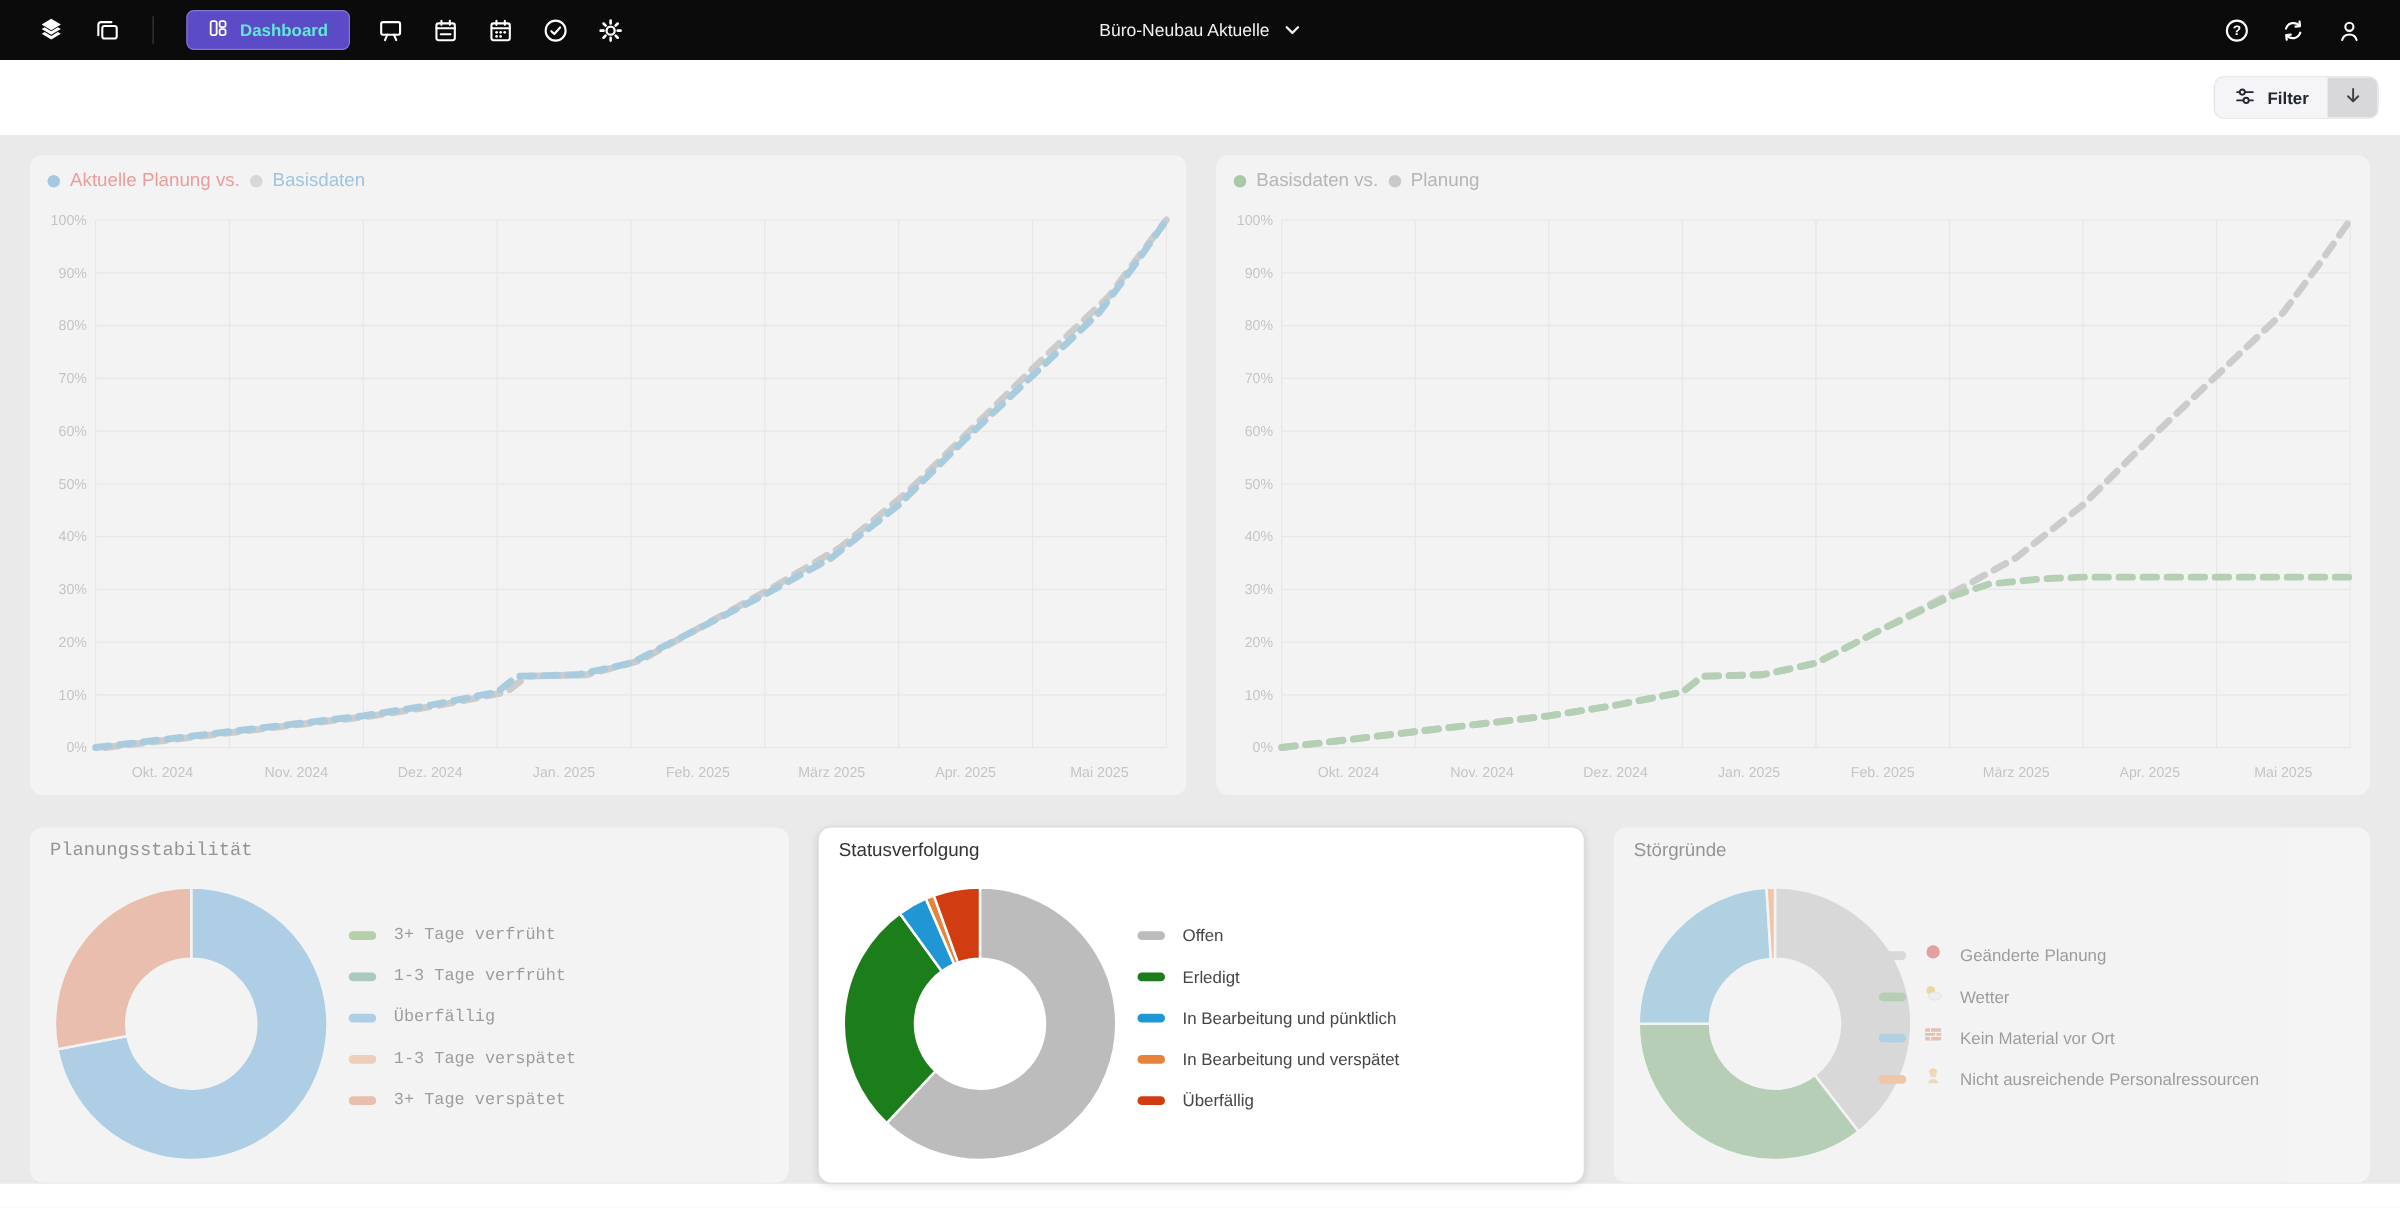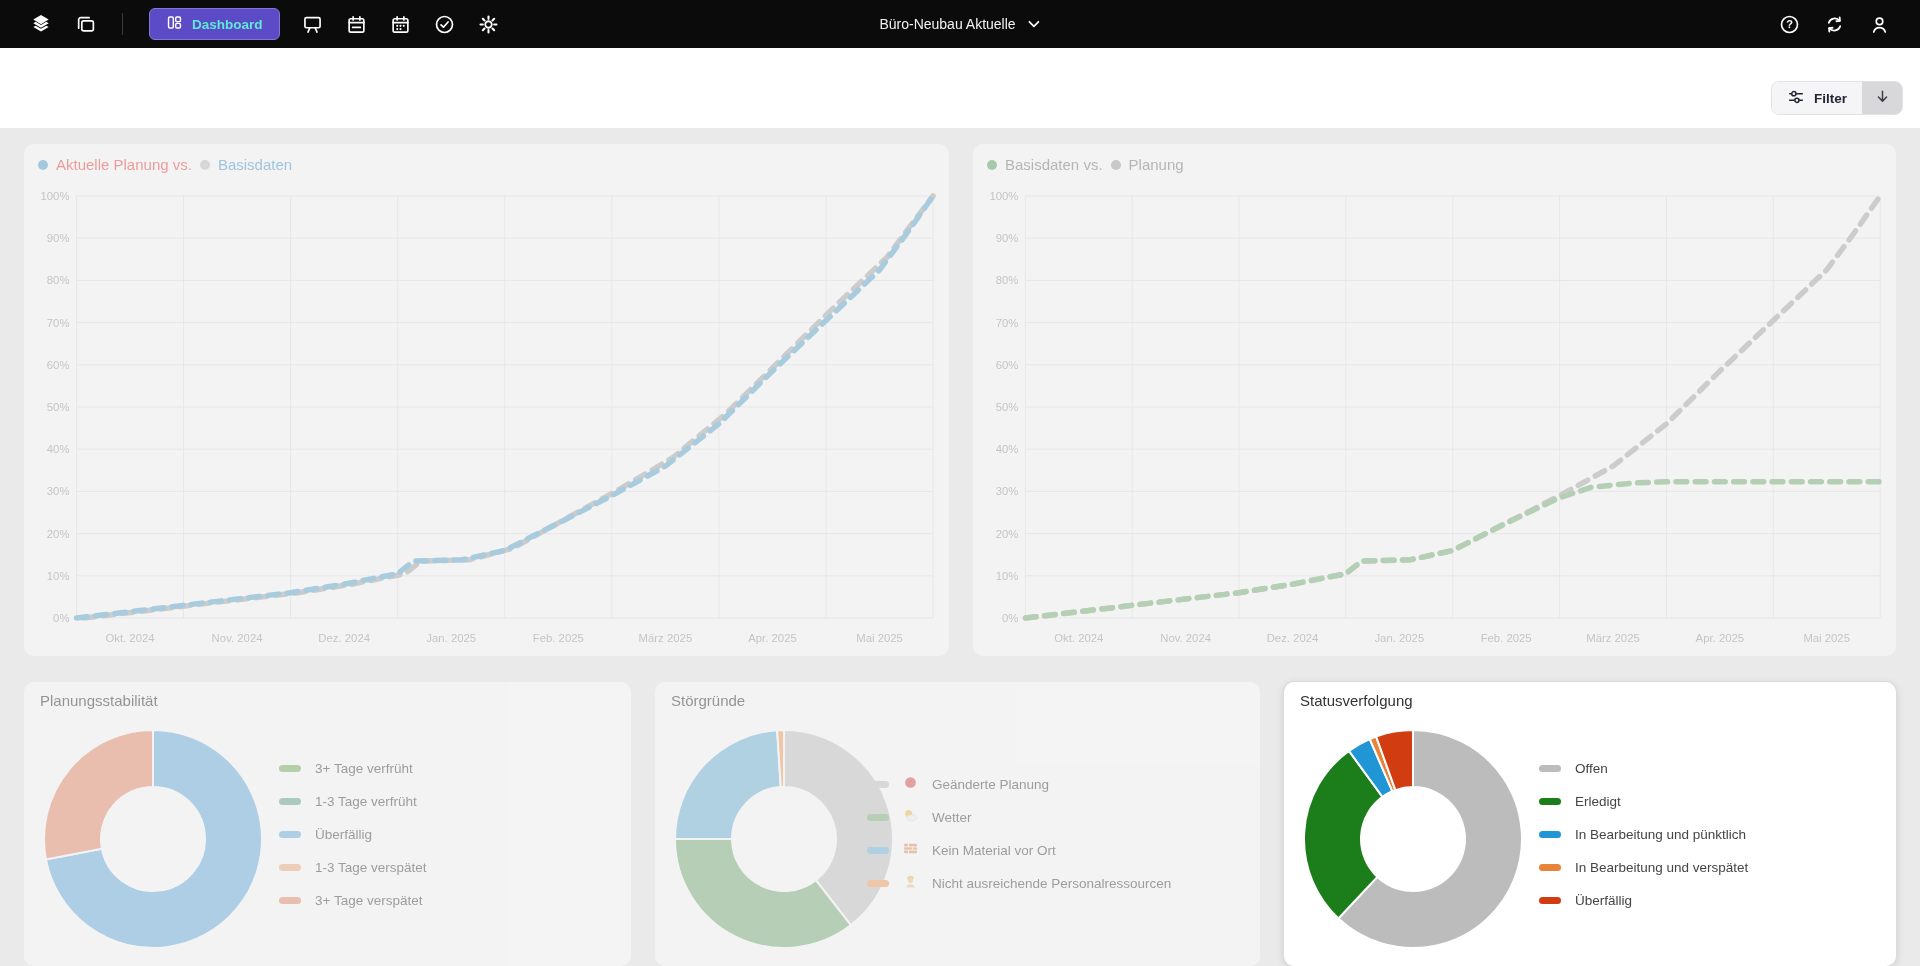--- a/index.html
+++ b/index.html
@@ -14,38 +14,38 @@
   .nav-divider { width:1px; height:22px; background:#3a3a3a; margin:0 10px; }
   .dash-btn { display:flex; align-items:center; gap:9px; height:32px; padding:0 16px; margin:0 6px;
               background:#5b4bc7; border:1px solid #8577d6; border-radius:6px; color:#5eead4;
               font-size:13.5px; font-weight:700; cursor:pointer; font-family:inherit; }
   .project-sel { position:absolute; left:50%; top:50%; transform:translate(-50%,-50%);
                  display:flex; align-items:center; gap:12px; background:none; border:none;
                  color:#f2f2f2; font-size:14px; cursor:pointer; font-family:inherit; }
   .nav-right { margin-left:auto; display:flex; align-items:center; gap:11px; }
 
   
-  .toolbar { height:60px; background:#fff; display:flex; align-items:center; justify-content:flex-end; padding:14px 17px;margin-top:20px; }
+  .toolbar { height:60px; background:#fff; display:flex; align-items:center; justify-content:flex-end; padding:14px 17px; }
   .filter-split { display:flex; height:34px; border:1px solid #e2e2e6; border-radius:8px; overflow:hidden; }
   .filter-btn { display:flex; align-items:center; gap:9px; padding:0 15px; background:#f5f5f7; border:none;
                 font-size:13.5px; font-weight:700; color:#222733; cursor:pointer; font-family:inherit; }
   .filter-exp { width:40px; display:flex; align-items:center; justify-content:center; background:#d8d8db;
                 border:none; cursor:pointer; }
 
   
   .content { background:#eaeaea; padding:16px 24px 0; height:839px; }
   .row { display:flex; gap:24px; }
   .row-charts { height:512px; margin-bottom:26px; }
   .row-donuts { height:284px; }
   .panel { background:#fff; border-radius:10px; position:relative; }
   .panel.dimmed { opacity:0.47; }
   .panel.active { box-shadow:0 0 0 1px #dcdcdc, 0 2px 8px rgba(0,0,0,.14); }
   .p-chart1 { flex:0 0 925px; }
   .p-chart2 { flex:1; }
-  .p-donut1 { flex:0 0 607px; }
+  .p-donut1 { flex:0 0 607px;font-family:Liberation Mono, monospace; }
   .p-donut2 { flex:0 0 612px; }
   .p-donut3 { flex:1; }
 
   
   .chead { position:absolute; left:14px; top:12px; display:flex; align-items:center; gap:8px; font-size:15px; }
   .cdot { width:10px; height:10px; border-radius:50%; display:inline-block; }
   .chart-wrap { position:absolute; left:8px; right:8px; top:34px; bottom:0; }
   .chart-wrap svg { width:100%; height:100%; }
   .grid { stroke:#e4e4e4; stroke-width:1; }
   .tick { fill:#9a9a9a; font-size:11.5px; font-family:"Liberation Sans",sans-serif; }
@@ -340,64 +340,20 @@
             <span class="sw" style="background:#f2b086"></span>
             <span class="ltext">1-3 Tage verspätet</span>
           </div>
           <div class="lrow">
             <span class="sw" style="background:#e88e6c"></span>
             <span class="ltext">3+ Tage verspätet</span>
           </div>
         </div>
     </section>
 
-    <section class="panel dimmed p-donut3">
-      <h2 class="ptitle">Störgründe</h2>
-      <svg class="donut" id="dn4" viewBox="0 0 222 222">
-          <path d="M 111.00 2.00 A 109 109 0 0 1 177.81 197.13 L 142.87 152.09 A 52 52 0 0 0 111.00 59.00 Z" fill="#c6c6c6" stroke="#fff" stroke-width="2"></path>
-          <path d="M 177.81 197.13 A 109 109 0 0 1 2.00 111.00 L 59.00 111.00 A 52 52 0 0 0 142.87 152.09 Z" fill="#7ab07a" stroke="#fff" stroke-width="2"></path>
-          <path d="M 2.00 111.00 A 109 109 0 0 1 104.16 2.22 L 107.73 59.10 A 52 52 0 0 0 59.00 111.00 Z" fill="#70b6da" stroke="#fff" stroke-width="2"></path>
-          <path d="M 104.16 2.22 A 109 109 0 0 1 111.00 2.00 L 111.00 59.00 A 52 52 0 0 0 107.73 59.10 Z" fill="#f69e5e" stroke="#fff" stroke-width="2"></path>
-        </svg>
-      <div class="legend icons" id="lg4">
-          <div class="lrow">
-            <span class="sw" style="background:#c6c6c6"></span>
-            <span><svg class="micon" viewBox="0 0 14 14">
-                <circle cx="7" cy="7" r="5" fill="#da4f4f"></circle>
-              </svg></span>
-            <span class="ltext">Geänderte Planung</span>
-          </div>
-          <div class="lrow">
-            <span class="sw" style="background:#7ab07a"></span>
-            <span><svg class="micon" viewBox="0 0 14 14">
-                <circle cx="5.3" cy="5.2" r="3.3" fill="#f2c14e"></circle>
-                <ellipse cx="8.3" cy="9.2" rx="4.7" ry="3" fill="#f3f3f3" stroke="#d4d4d4" stroke-width="0.6"></ellipse>
-              </svg></span>
-            <span class="ltext">Wetter</span>
-          </div>
-          <div class="lrow">
-            <span class="sw" style="background:#70b6da"></span>
-            <span><svg class="micon" viewBox="0 0 14 14">
-                <rect x="1" y="2.5" width="12" height="9" rx="1" fill="#e2906a"></rect>
-                <path d="M1 5.5h12M1 8.5h12M5 2.5v3M9 5.5v3M5 8.5v3" stroke="#fff" stroke-width="0.9" fill="none"></path>
-              </svg></span>
-            <span class="ltext">Kein Material vor Ort</span>
-          </div>
-          <div class="lrow">
-            <span class="sw" style="background:#f69e5e"></span>
-            <span><svg class="micon" viewBox="0 0 14 14">
-                <path d="M3.9 4.8a3.1 3.1 0 0 1 6.2 0Z" fill="#f2c14e"></path>
-                <circle cx="7" cy="6" r="2.4" fill="#edc98e"></circle>
-                <path d="M3.2 12.6a3.9 3.9 0 0 1 7.6 0Z" fill="#edc98e"></path>
-              </svg></span>
-            <span class="ltext">Nicht ausreichende Personalressourcen</span>
-          </div>
-        </div>
-    </section>
-
     <section class="panel active p-donut2">
       <h2 class="ptitle">Statusverfolgung</h2>
       <svg class="donut" id="dn3" viewBox="0 0 222 222">
           <path d="M 111.00 2.00 A 109 109 0 1 1 36.38 190.46 L 75.40 148.91 A 52 52 0 1 0 111.00 59.00 Z" fill="#bcbcbc" stroke="#fff" stroke-width="2"></path>
           <path d="M 36.38 190.46 A 109 109 0 0 1 46.93 22.82 L 80.44 68.93 A 52 52 0 0 0 75.40 148.91 Z" fill="#1b7e1b" stroke="#fff" stroke-width="2"></path>
           <path d="M 46.93 22.82 A 109 109 0 0 1 67.71 10.96 L 90.35 63.28 A 52 52 0 0 0 80.44 68.93 Z" fill="#2097d4" stroke="#fff" stroke-width="2"></path>
           <path d="M 67.71 10.96 A 109 109 0 0 1 74.08 8.44 L 93.39 62.07 A 52 52 0 0 0 90.35 63.28 Z" fill="#e8833a" stroke="#fff" stroke-width="2"></path>
           <path d="M 74.08 8.44 A 109 109 0 0 1 111.00 2.00 L 111.00 59.00 A 52 52 0 0 0 93.39 62.07 Z" fill="#d13c10" stroke="#fff" stroke-width="2"></path>
         </svg>
       <div class="legend std" id="lg3">
@@ -416,15 +372,59 @@
           <div class="lrow">
             <span class="sw" style="background:#e8833a"></span>
             <span class="ltext">In Bearbeitung und verspätet</span>
           </div>
           <div class="lrow">
             <span class="sw" style="background:#d13c10"></span>
             <span class="ltext">Überfällig</span>
           </div>
         </div>
     </section>
+
+    <section class="panel dimmed p-donut3">
+      <h2 class="ptitle">Störgründe</h2>
+      <svg class="donut" id="dn4" viewBox="0 0 222 222">
+          <path d="M 111.00 2.00 A 109 109 0 0 1 177.81 197.13 L 142.87 152.09 A 52 52 0 0 0 111.00 59.00 Z" fill="#c6c6c6" stroke="#fff" stroke-width="2"></path>
+          <path d="M 177.81 197.13 A 109 109 0 0 1 2.00 111.00 L 59.00 111.00 A 52 52 0 0 0 142.87 152.09 Z" fill="#7ab07a" stroke="#fff" stroke-width="2"></path>
+          <path d="M 2.00 111.00 A 109 109 0 0 1 104.16 2.22 L 107.73 59.10 A 52 52 0 0 0 59.00 111.00 Z" fill="#70b6da" stroke="#fff" stroke-width="2"></path>
+          <path d="M 104.16 2.22 A 109 109 0 0 1 111.00 2.00 L 111.00 59.00 A 52 52 0 0 0 107.73 59.10 Z" fill="#f69e5e" stroke="#fff" stroke-width="2"></path>
+        </svg>
+      <div class="legend icons" id="lg4">
+          <div class="lrow">
+            <span class="sw" style="background:#c6c6c6"></span>
+            <span><svg class="micon" viewBox="0 0 14 14">
+                <circle cx="7" cy="7" r="5" fill="#da4f4f"></circle>
+              </svg></span>
+            <span class="ltext">Geänderte Planung</span>
+          </div>
+          <div class="lrow">
+            <span class="sw" style="background:#7ab07a"></span>
+            <span><svg class="micon" viewBox="0 0 14 14">
+                <circle cx="5.3" cy="5.2" r="3.3" fill="#f2c14e"></circle>
+                <ellipse cx="8.3" cy="9.2" rx="4.7" ry="3" fill="#f3f3f3" stroke="#d4d4d4" stroke-width="0.6"></ellipse>
+              </svg></span>
+            <span class="ltext">Wetter</span>
+          </div>
+          <div class="lrow">
+            <span class="sw" style="background:#70b6da"></span>
+            <span><svg class="micon" viewBox="0 0 14 14">
+                <rect x="1" y="2.5" width="12" height="9" rx="1" fill="#e2906a"></rect>
+                <path d="M1 5.5h12M1 8.5h12M5 2.5v3M9 5.5v3M5 8.5v3" stroke="#fff" stroke-width="0.9" fill="none"></path>
+              </svg></span>
+            <span class="ltext">Kein Material vor Ort</span>
+          </div>
+          <div class="lrow">
+            <span class="sw" style="background:#f69e5e"></span>
+            <span><svg class="micon" viewBox="0 0 14 14">
+                <path d="M3.9 4.8a3.1 3.1 0 0 1 6.2 0Z" fill="#f2c14e"></path>
+                <circle cx="7" cy="6" r="2.4" fill="#edc98e"></circle>
+                <path d="M3.2 12.6a3.9 3.9 0 0 1 7.6 0Z" fill="#edc98e"></path>
+              </svg></span>
+            <span class="ltext">Nicht ausreichende Personalressourcen</span>
+          </div>
+        </div>
+    </section>
   </div>
 
 </main>
 
 </body></html>

